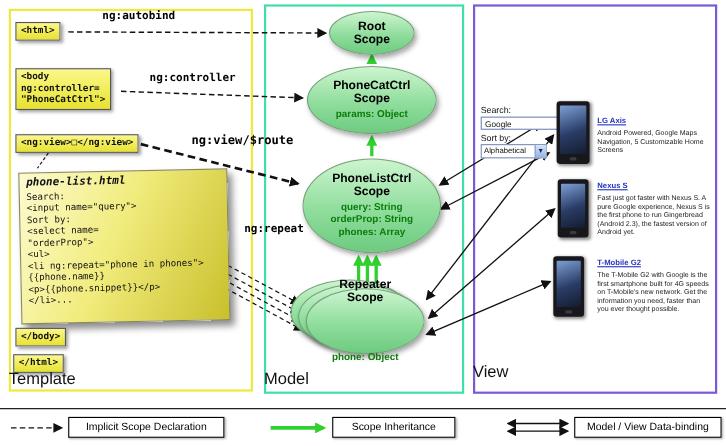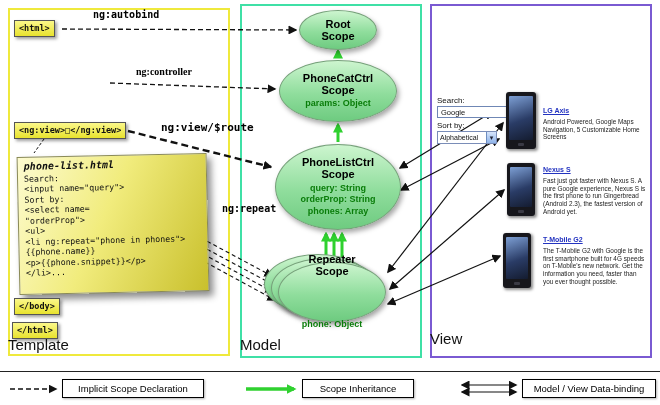--- a/index.html
+++ b/index.html
@@ -140,20 +140,23 @@
     <line x1="388" y1="304" x2="500" y2="256" stroke="#111" stroke-width="1.2" marker-start="url(#ab)" marker-end="url(#ab)"></line>
 
     <line x1="0" y1="371.5" x2="660" y2="371.5" stroke="#222" stroke-width="1"></line>
     <line x1="10" y1="389" x2="56" y2="389" stroke="#111" stroke-width="1.3" stroke-dasharray="5,3" marker-end="url(#ab)"></line>
     <line x1="246" y1="389" x2="294" y2="389" stroke="#2fd12f" stroke-width="3.5" marker-end="url(#ag)"></line>
     <line x1="462" y1="385" x2="516" y2="385" stroke="#111" stroke-width="1.2" marker-start="url(#ab)" marker-end="url(#ab)"></line>
     <line x1="462" y1="392" x2="516" y2="392" stroke="#111" stroke-width="1.2" marker-start="url(#ab)" marker-end="url(#ab)"></line>
   </svg>
 
   <div class="tag" style="left:14px; top:20px;">&lt;html&gt;</div>
+  <div class="tag" style="left:14px; top:62px;">&lt;body
+ng:controller=
+"PhoneCatCtrl"&gt;</div>
   <div class="tag" style="left:14px; top:122px;">&lt;ng:view&gt;□&lt;/ng:view&gt;</div>
 
   <div class="note">
     <div class="note-title">phone-list.html</div>
     <div class="code-line">Search:</div>
     <div class="code-line">&lt;input name="query"&gt;</div>
     <div class="code-line">Sort by:</div>
     <div class="code-line">&lt;select name=</div>
     <div class="code-line">"orderProp"&gt;</div>
     <div class="code-line">&lt;ul&gt;</div>
@@ -161,22 +164,22 @@
     <div class="code-line">{{phone.name}}</div>
     <div class="code-line">&lt;p&gt;{{phone.snippet}}&lt;/p&gt;</div>
     <div class="code-line">&lt;/li&gt;...</div>
   </div>
 
   <div class="tag" style="left:14px; top:298px;">&lt;/body&gt;</div>
   <div class="tag" style="left:12px; top:322px;">&lt;/html&gt;</div>
   <div class="col-label" style="left:8px; top:336px; width:222px;">Template</div>
 
   <div class="arrow-label" style="left:93px; top:9px;">ng:autobind</div>
-  <div class="arrow-label" style="left:136px; top:66px;font-family:Liberation Serif, serif;">ng:controller</div>
-  <div class="arrow-label big" style="left:161px; top:121px;">ng:view/$route</div>
+  <div class="arrow-label" style="left:136px; top:66px;">ng:controller</div>
+  <div class="arrow-label big" style="left:174px; top:121px;">ng:view/$route</div>
   <div class="arrow-label" style="left:222px; top:203px;">ng:repeat</div>
 
   <div class="ellipse" style="left:299px; top:10px; width:78px; height:40px;">
     <span class="title">Root
 Scope</span>
   </div>
 
   <div class="ellipse" style="left:279px; top:60px; width:118px; height:62px;">
     <span class="title">PhoneCatCtrl
 Scope</span>

